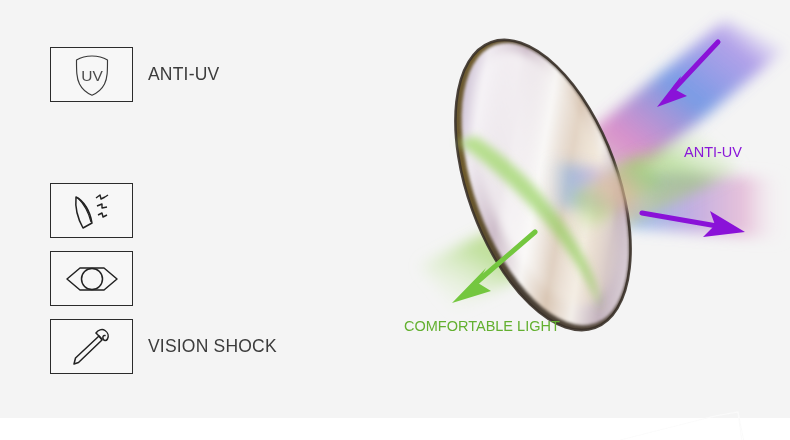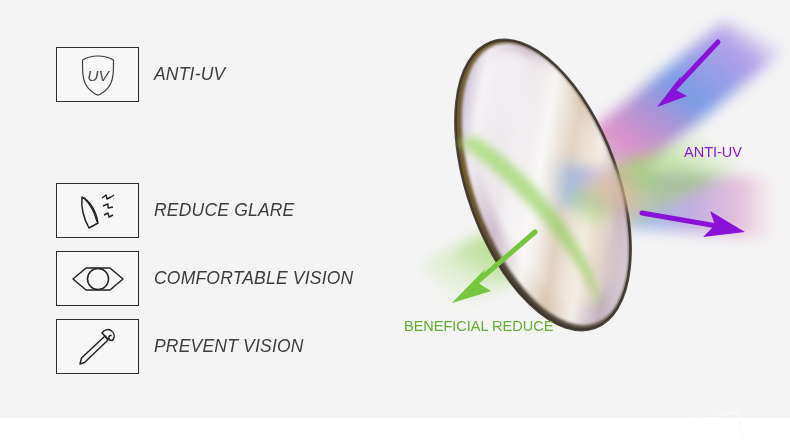--- a/index.html
+++ b/index.html
@@ -27,24 +27,23 @@
   #ghost-shape {
     position: absolute;
     left: 620px; top: 402px;
     width: 175px; height: 40px;
     opacity: 0.85;
   }
 
   
   #feature-list {
     position: absolute;
-    left: 56px;
+    left: 50px;
     top: 47px;
     width: 400px;
-    font-style: italic;
   }
   .feature-row {
     display: flex;
     align-items: center;
     height: 55px;
     margin-bottom: 13px;
   }
   .feature-icon-box {
     width: 83px;
     height: 55px;
@@ -128,45 +127,43 @@
 
           <path d="M9 8 C17 12 23 22 25 34 L16 39 C11 30 8 18 9 8 Z" fill="none" stroke="#222" stroke-width="1.5" stroke-linejoin="round"></path>
           <path d="M11 9 C18 16 22 25 24 33" fill="none" stroke="#222" stroke-width="1.1"></path>
 
           <path d="M29 9 l4 -3 l1 4 l4 -2" fill="none" stroke="#222" stroke-width="1.4" stroke-linejoin="round"></path>
           <path d="M30 17 l5 -2 l0 4 l5 -1" fill="none" stroke="#222" stroke-width="1.4" stroke-linejoin="round"></path>
           <path d="M31 26 l4 -2 l1 4 l4 -2" fill="none" stroke="#222" stroke-width="1.4" stroke-linejoin="round"></path>
           <path d="M38 8 l3 -2" fill="none" stroke="#222" stroke-width="1.3"></path>
         </svg>
       </div>
-      <div class="feature-label">REDUCE GLARE</div>
     </div>
 
     <div class="feature-row">
       <div class="feature-icon-box">
         <svg width="56" height="34" viewBox="0 0 56 34">
           <path d="M3 17 L16 6 L40 6 L53 17 L40 28 L16 28 Z" fill="none" stroke="#222" stroke-width="1.5" stroke-linejoin="round"></path>
           <circle cx="28" cy="17" r="10.5" fill="none" stroke="#222" stroke-width="1.5"></circle>
         </svg>
       </div>
-      <div class="feature-label">COMFORTABLE VISION</div>
     </div>
 
     <div class="feature-row">
       <div class="feature-icon-box">
         <svg width="46" height="44" viewBox="0 0 46 44">
 
           <path d="M5 39 L6.5 33 L30 11 L33 15 L9.5 37.5 Z" fill="none" stroke="#222" stroke-width="1.5" stroke-linejoin="round"></path>
 
           <path d="M27 8 C29 5 33 3.5 36 5.5 C39 7.5 40 11 38.5 14
                    C37 16.5 34.5 15.5 34 13.5 C33.5 11.5 34.5 10 36 10.5" fill="none" stroke="#222" stroke-width="1.5" stroke-linejoin="round" stroke-linecap="round"></path>
           <path d="M27 8 L33.5 14.5" fill="none" stroke="#222" stroke-width="1.5"></path>
         </svg>
       </div>
-      <div class="feature-label">PREVENT VISION</div>
+      <div class="feature-label">VISION SHOCK</div>
     </div>
 
   </div>
 
   <div id="illustration">
     <svg viewBox="0 0 395 370" width="395" height="370">
       <defs>
 
         <linearGradient id="lensFace" x1="0.15" y1="0.05" x2="0.9" y2="0.95">
           <stop offset="0%" stop-color="#b9a9c4"></stop>
@@ -277,15 +274,15 @@
       </g>
 
       <g>
         <line x1="140" y1="222" x2="82" y2="272" stroke="#74c73f" stroke-width="5" stroke-linecap="round"></line>
         <path d="M57 293 L96 281 L83 273 L91 258 Z" fill="#74c73f"></path>
       </g>
     </svg>
   </div>
 
   <div class="label-text" id="label-anti-uv">ANTI-UV</div>
-  <div class="label-text" id="label-beneficial">BENEFICIAL REDUCE</div>
+  <div class="label-text" id="label-beneficial">COMFORTABLE LIGHT</div>
 
 </div>
 
 </body></html>

